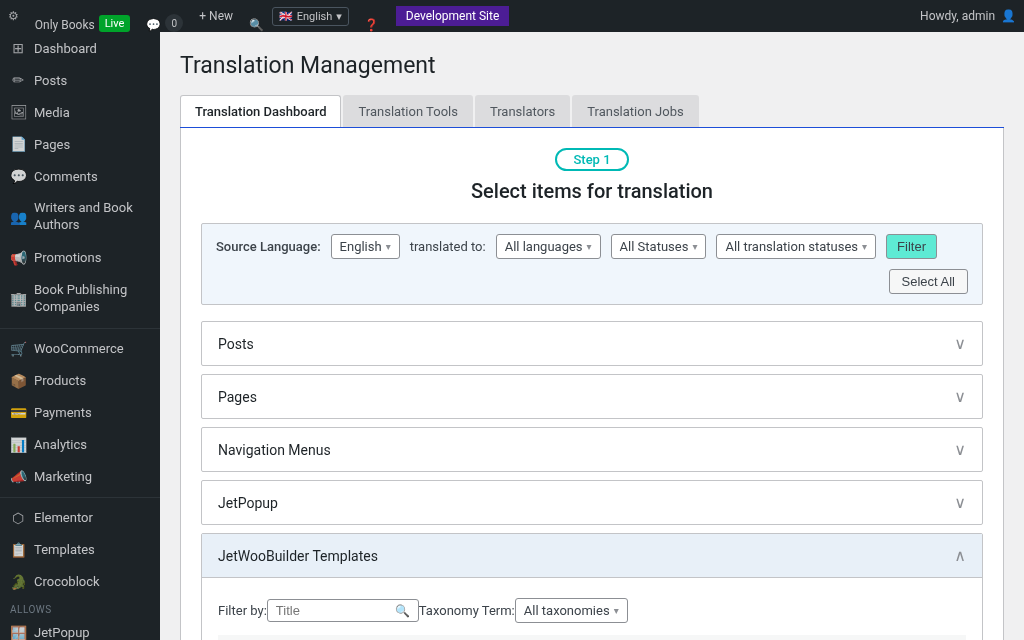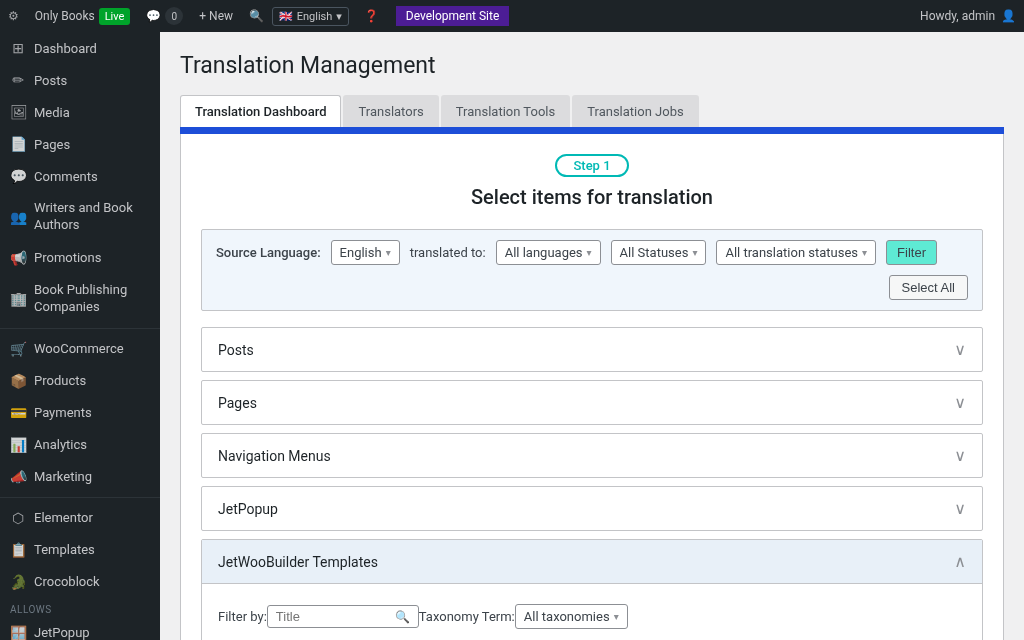--- a/index.html
+++ b/index.html
@@ -12,21 +12,21 @@
       display: flex;
       align-items: center;
       padding: 0 8px;
       color: #c3c4c7;
       font-size: 12px;
       position: fixed;
       top: 0; left: 0; right: 0;
       z-index: 9999;
     }
     .adminbar-logo { margin-right: 8px; opacity: 0.8; }
-    .adminbar-item { display: flex; align-items: center; padding: 0 8px; height: 32px; cursor: pointer; white-space: nowrap; }
+    .adminbar-item { display: flex; align-items: flex-end; padding: 0 8px; height: 32px; cursor: pointer; white-space: nowrap; }
     .adminbar-live { background: #00a32a; color: #fff; border-radius: 3px; padding: 2px 6px; font-size: 11px; margin-left: 4px; }
     .adminbar-badge { background: #2c3338; border-radius: 50%; width: 18px; height: 18px; display: inline-flex; align-items: center; justify-content: center; font-size: 10px; margin-left: 4px; }
     .adminbar-new { display: flex; align-items: center; gap: 4px; }
     .adminbar-devsite { background: #4c1d95; color: #fff; border-radius: 0; padding: 3px 10px; font-size: 12px; margin-left: 8px; }
     .adminbar-right { margin-left: auto; display: flex; align-items: center; }
     .adminbar-lang { border: 1px solid #4a5560; border-radius: 3px; padding: 2px 6px; font-size: 11px; color: #c3c4c7; margin-right: 8px; display: flex; align-items: center; gap: 4px; }
 
     
     .wp-layout { display: flex; margin-top: 32px; height: calc(100vh - 32px); overflow: hidden; }
 
@@ -63,21 +63,21 @@
 
     .page-title {
       font-size: 23px;
       font-weight: 400;
       color: #1d2327;
       margin-bottom: 16px;
     }
 
     
     .nav-tab-wrapper {
-      border-bottom: 7px solid #1d4ed8;
+      border-bottom: 1px solid #1d4ed8;
       margin-bottom: 0;
       display: flex;
       gap: 0;
     }
     .nav-tab {
       padding: 8px 14px;
       font-size: 13px;
       color: #50575e;
       cursor: pointer;
       border: 1px solid transparent;
@@ -363,22 +363,22 @@
     </div>
 
   </nav>
 
   <div id="wpcontent">
     <div class="wrap">
       <h1 class="page-title">Translation Management</h1>
 
       <div class="nav-tab-wrapper">
         <div class="nav-tab active">Translation Dashboard</div>
+        <div class="nav-tab">Translation Tools</div>
         <div class="nav-tab">Translators</div>
-        <div class="nav-tab">Translation Tools</div>
         <div class="nav-tab">Translation Jobs</div>
       </div>
 
       <div class="tab-content">
 
         <div class="step-header">
           <span class="step-badge">Step 1</span>
           <h2 class="step-title">Select items for translation</h2>
         </div>
 

